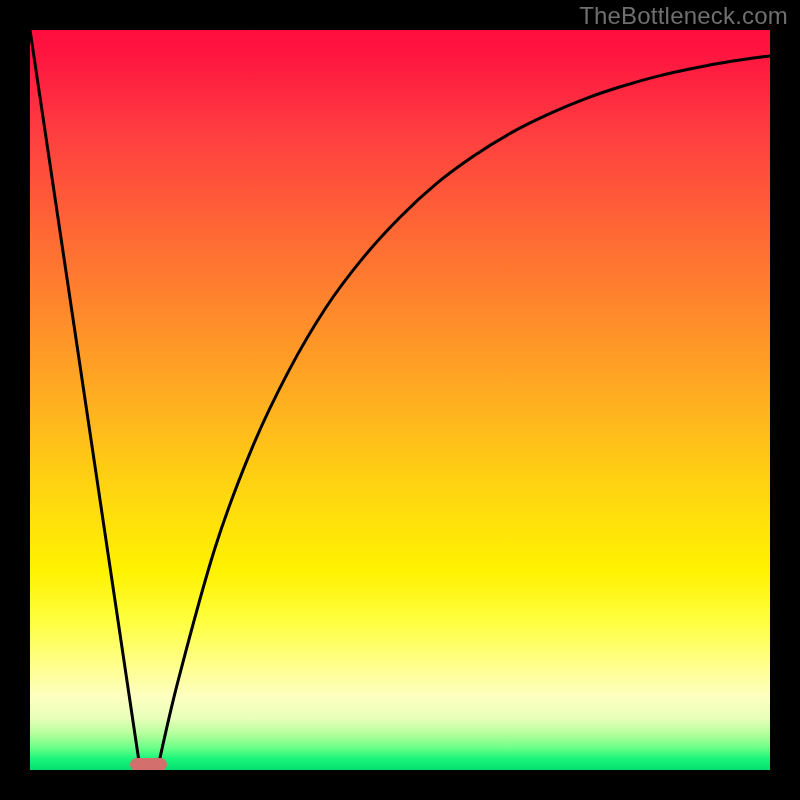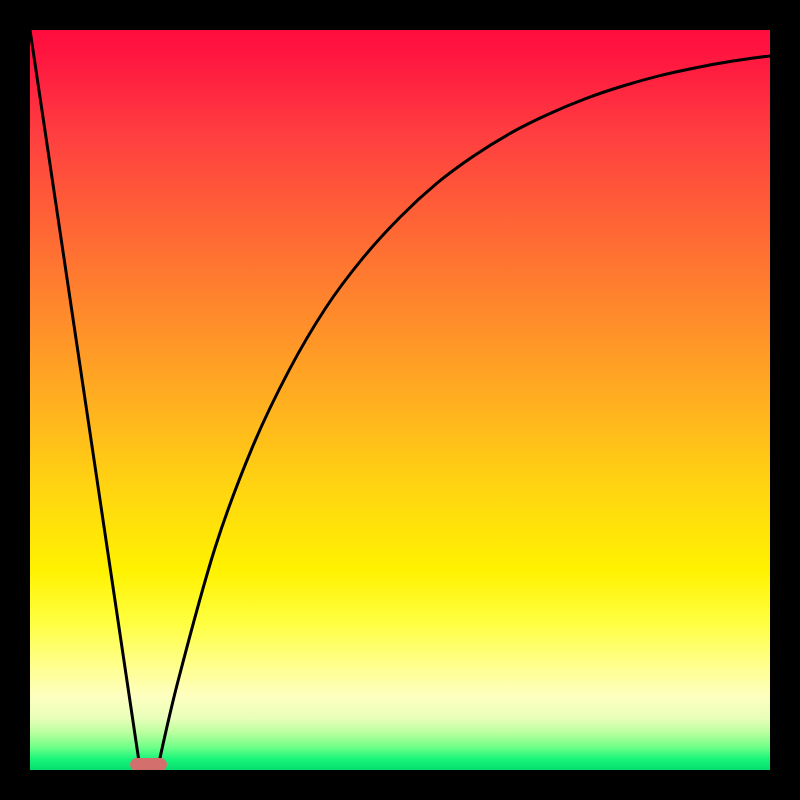--- a/index.html
+++ b/index.html
@@ -69,20 +69,21 @@
   .marker {
     position: absolute;
     background: #d3706e;
     border-radius: 999px;
   }
 </style>
 </head>
 <body>
 
 <div class="outer">
+  <div class="watermark">TheBottleneck.com</div>
 
   <div class="plot">
     <div class="gradient"></div>
 
     <svg class="curves" viewBox="0 0 740 740" preserveAspectRatio="none">
       <path id="path-left" fill="none" stroke="#000" stroke-width="3" stroke-linecap="round" d="M0.00 0.00 L110.26 740.00"></path>
       <path id="path-right" fill="none" stroke="#000" stroke-width="3" stroke-linecap="round" d="M 127.28 740.00 C 130.73 725.20, 138.38 688.20, 148.00 651.20 C 157.62 614.20, 172.67 556.85, 185.00 518.00 C 197.33 479.15, 209.67 447.70, 222.00 418.10 C 234.33 388.50, 246.67 363.83, 259.00 340.40 C 271.33 316.97, 283.67 296.25, 296.00 277.50 C 308.33 258.75, 320.67 242.97, 333.00 227.92 C 345.33 212.87, 357.67 199.68, 370.00 187.22 C 382.33 174.76, 394.67 163.42, 407.00 153.18 C 419.33 142.94, 431.67 134.19, 444.00 125.80 C 456.33 117.41, 468.67 109.77, 481.00 102.86 C 493.33 95.95, 505.67 90.03, 518.00 84.36 C 530.33 78.69, 542.67 73.51, 555.00 68.82 C 567.33 64.13, 579.67 60.06, 592.00 56.24 C 604.33 52.42, 616.67 48.96, 629.00 45.88 C 641.33 42.80, 653.67 40.21, 666.00 37.74 C 678.33 35.27, 690.67 33.05, 703.00 31.08 C 715.33 29.11, 733.83 26.76, 740.00 25.90"></path>
     </svg>
 
     <div class="marker" id="marker" style="left: 99.9px; width: 37px; height: 13px; top: 728px; background: rgb(211, 112, 110);"></div>

